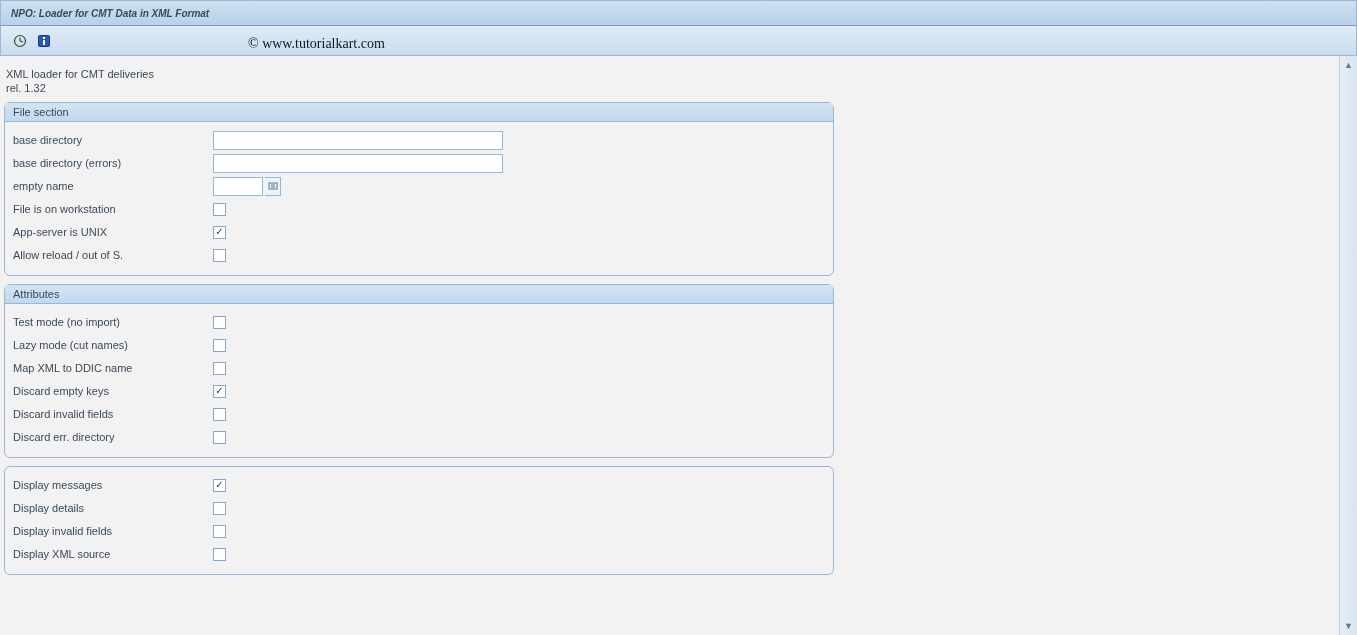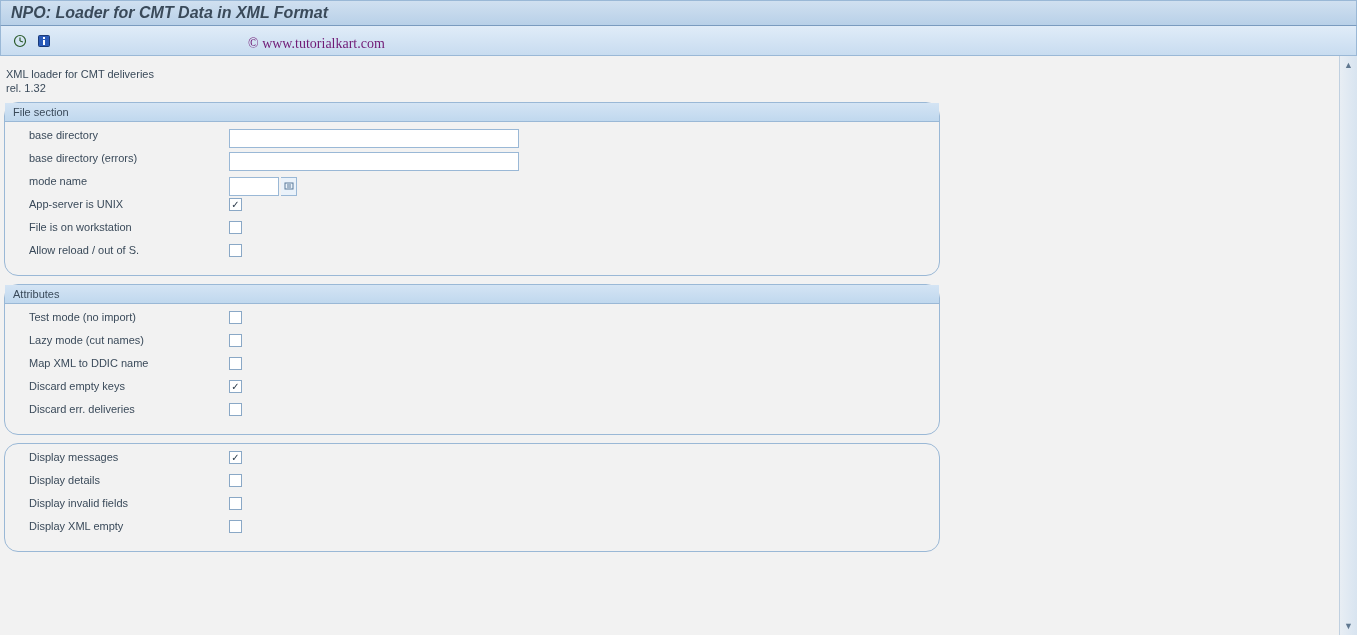--- a/index.html
+++ b/index.html
@@ -18,21 +18,21 @@
       border-bottom: 1px solid #7a9bbf;
       padding: 4px 10px;
       height: 26px;
       display: flex;
       align-items: center;
     }
     .title-bar-title {
       font-style: italic;
       font-weight: bold;
       color: #3a4a5a;
-      font-size: 16px;
+      font-size: 10px;
     }
     .toolbar {
       background: linear-gradient(to bottom, #e0ecf8 0%, #c8dcf0 100%);
       border: 1px solid #9ab8d6;
       border-top: none;
       padding: 4px 10px;
       height: 30px;
       display: flex;
       align-items: center;
       gap: 6px;
@@ -71,37 +71,38 @@
       display: flex; align-items: center; justify-content: center;
       color: #607890;
       font-size: 9px;
       margin: 2px 0;
       cursor: pointer;
     }
     .scroll-track { flex: 1; }
     .info-line { margin: 2px 0 2px 2px; color: #3a4a5a; }
     .group {
       border: 1px solid #9ab8d6;
-      border-radius: 14px;
+      border-radius: 6px;
       margin: 8px 0;
-      width: 936px;
+      width: 830px;
       background: #f2f2f2;
     }
     .group-header {
       background: linear-gradient(to bottom, #d4e4f4 0%, #c0d8ee 100%);
       border-bottom: 1px solid #9ab8d6;
       padding: 3px 8px;
       color: #3a4a5a;
       font-size: 11px;
     }
     .group-body { padding: 6px 8px 8px 8px; }
     .row {
       display: flex;
+      align-items: center;
       height: 22px;
-      margin: 1px 16px;
+      margin: 1px 0;
     }
     .lbl {
       width: 200px;
       color: #3a4a5a;
       font-size: 11px;
     }
     .txt-input {
       height: 19px;
       border: 1px solid #9ab8d6;
       background: #fff;
@@ -125,21 +126,21 @@
     .chk.checked::after {
       content: "✓";
       font-size: 10px;
       color: #2a3a4a;
       line-height: 1;
     }
     .watermark {
       position: absolute;
       top: 36px;
       left: 248px;
-      color: #701a75;
+      color: #0f172a;
       font-size: 14px;
       pointer-events: none;
       font-family: Georgia, serif;
     }
     .f4-help {
       width: 16px;
       height: 19px;
       border: 1px solid #9ab8d6;
       background: #eaf2fa;
       display: inline-flex;
@@ -187,39 +188,39 @@
 
         <div class="row">
           <span class="lbl">base directory</span>
           <input class="txt-input wide" value="" style="">
         </div>
         <div class="row">
           <span class="lbl">base directory (errors)</span>
           <input class="txt-input wide" value="" style="">
         </div>
         <div class="row">
-          <span class="lbl">mode name</span>
+          <span class="lbl">empty name</span>
           <div class="ctrl-cell">
             <input class="txt-input short" value="" style="">
             <span class="f4-help">
               <svg width="10" height="10" viewBox="0 0 10 10">
                 <rect x="1" y="2" width="8" height="6" fill="none" stroke="#5a7a9a" stroke-width="1"></rect>
                 <line x1="3" y1="4" x2="7" y2="4" stroke="#5a7a9a"></line>
                 <line x1="3" y1="6" x2="7" y2="6" stroke="#5a7a9a"></line>
               </svg>
             </span>
           </div>
         </div>
         <div class="row">
+          <span class="lbl">File is on workstation</span>
+          <span class="chk"></span>
+        </div>
+        <div class="row">
           <span class="lbl">App-server is UNIX</span>
           <span class="chk checked"></span>
-        </div>
-        <div class="row">
-          <span class="lbl">File is on workstation</span>
-          <span class="chk"></span>
         </div>
         <div class="row">
           <span class="lbl">Allow reload / out of S.</span>
           <span class="chk"></span>
         </div>
 
       </div>
     </div>
 
     <div class="group">
@@ -236,21 +237,25 @@
         </div>
         <div class="row">
           <span class="lbl">Map XML to DDIC name</span>
           <span class="chk"></span>
         </div>
         <div class="row">
           <span class="lbl">Discard empty keys</span>
           <span class="chk checked"></span>
         </div>
         <div class="row">
-          <span class="lbl">Discard err. deliveries</span>
+          <span class="lbl">Discard invalid fields</span>
+          <span class="chk"></span>
+        </div>
+        <div class="row">
+          <span class="lbl">Discard err. directory</span>
           <span class="chk"></span>
         </div>
 
       </div>
     </div>
 
     <div class="group">
       <div class="group-body">
 
         <div class="row">
@@ -259,21 +264,21 @@
         </div>
         <div class="row">
           <span class="lbl">Display details</span>
           <span class="chk"></span>
         </div>
         <div class="row">
           <span class="lbl">Display invalid fields</span>
           <span class="chk"></span>
         </div>
         <div class="row">
-          <span class="lbl">Display XML empty</span>
+          <span class="lbl">Display XML source</span>
           <span class="chk"></span>
         </div>
 
       </div>
     </div>
 
   </div>
 
   <div class="scrollbar">
     <div class="scroll-arrow">▲</div>

